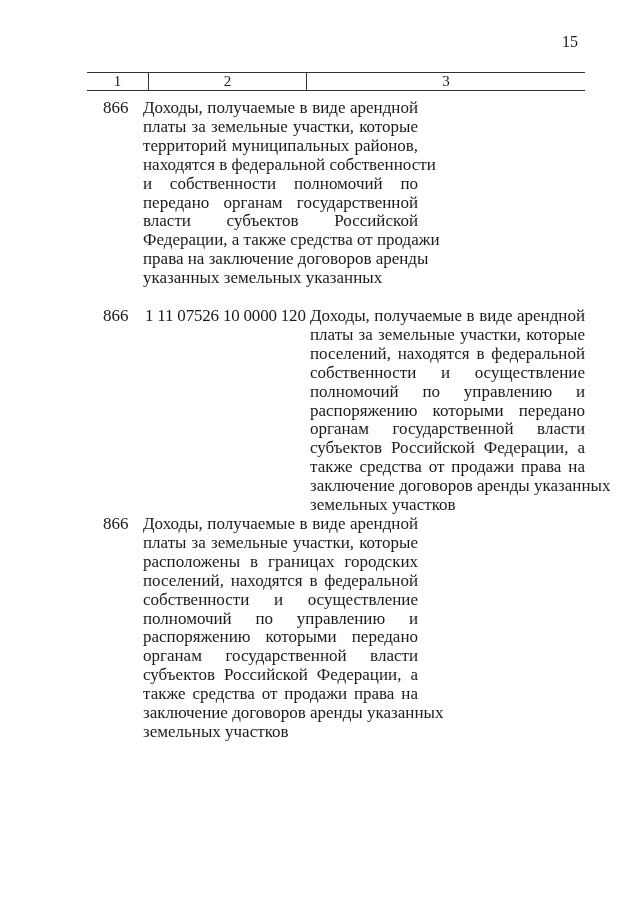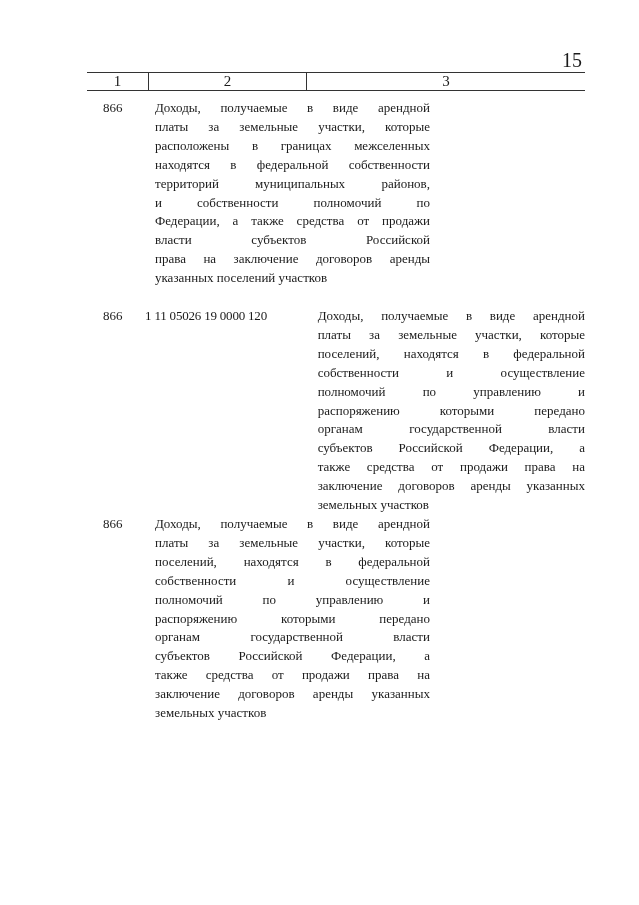--- a/index.html
+++ b/index.html
@@ -1,81 +1,82 @@
 <!DOCTYPE html>
 <html><head>
 <meta charset="utf-8">
 <style>
   html, body { margin: 0; padding: 0; background: #ffffff; }
   body { width: 639px; height: 905px; position: relative; overflow: hidden;
          font-family: "Liberation Serif", "DejaVu Serif", serif; color: #1a1a1a; }
-  .page-number { position: absolute; top: 33px; left: 562px; font-size: 20px; margin-top: 16px; }
+  .page-number { position: absolute; top: 33px; left: 562px; font-size: 16px; }
   .hdr { position: absolute; top: 72px; left: 87px; width: 498px; height: 17px;
          border-top: 1.2px solid #333; border-bottom: 1.2px solid #333; display: flex; }
   .hdr .hc { font-size: 15px; line-height: 17px; text-align: center; }
   .hdr .c1 { width: 61px; border-right: 1px solid #333; }
   .hdr .c2 { width: 157px; border-right: 1px solid #333; }
   .hdr .c3 { flex: 1; }
-  .row { position: absolute; left: 87px; width: 498px; display: flex; font-size: 13px; line-height: 18.9px; }
+  .row { position: absolute; left: 87px; width: 498px; display: flex; font-size: 17px; line-height: 18.9px; }
   .row .r1 { width: 50px; padding-left: 16px; box-sizing: border-box; }
   .row .r2 { width: 168px; padding-left: 9px; box-sizing: border-box; white-space: nowrap; letter-spacing: -0.2px; }
-  .row .r3 { width: 275px; margin-left: 18px; text-align: justify; text-align-last: left; }
+  .row .r3 { width: 275px; margin-left: 6px; text-align: justify; text-align-last: left; }
   .row .r3 span { display: block; text-align: justify; text-align-last: justify; white-space: nowrap; }
   .row .r3 span.last { text-align-last: left; }
 </style>
 </head>
 <body>
 
 <div class="page-number">15</div>
 
 <div class="hdr">
   <div class="hc c1">1</div>
   <div class="hc c2">2</div>
   <div class="hc c3">3</div>
 </div>
 
 <div class="row" style="top:99px;">
   <div class="r1">866</div>
   <div class="r3">
     <span>Доходы, получаемые в виде арендной</span>
     <span>платы за земельные участки, которые</span>
-    <span>расположены в границах межселенных</span>
+    <span>территорий муниципальных районов,</span>
     <span>находятся в федеральной собственности</span>
-    <span>территорий муниципальных районов,</span>
     <span>и собственности полномочий по</span>
+    <span>передано органам государственной</span>
+    <span>власти субъектов Российской</span>
     <span>Федерации, а также средства от продажи</span>
-    <span>власти субъектов Российской</span>
     <span>права на заключение договоров аренды</span>
-    <span class="last">указанных поселений участков</span>
+    <span class="last">указанных земельных указанных</span>
   </div>
 </div>
 
 <div class="row" style="top:307px;">
   <div class="r1">866</div>
-  <div class="r2">1 11 05026 19 0000 120</div>
+  <div class="r2">1 11 07526 10 0000 120</div>
   <div class="r3">
     <span>Доходы, получаемые в виде арендной</span>
     <span>платы за земельные участки, которые</span>
     <span>поселений, находятся в федеральной</span>
     <span>собственности и осуществление</span>
     <span>полномочий по управлению и</span>
     <span>распоряжению которыми передано</span>
     <span>органам государственной власти</span>
     <span>субъектов Российской Федерации, а</span>
     <span>также средства от продажи права на</span>
     <span>заключение договоров аренды указанных</span>
     <span class="last">земельных участков</span>
   </div>
 </div>
 
 <div class="row" style="top:515px;">
   <div class="r1">866</div>
   <div class="r3">
     <span>Доходы, получаемые в виде арендной</span>
     <span>платы за земельные участки, которые</span>
+    <span>расположены в границах городских</span>
     <span>поселений, находятся в федеральной</span>
     <span>собственности и осуществление</span>
     <span>полномочий по управлению и</span>
     <span>распоряжению которыми передано</span>
     <span>органам государственной власти</span>
     <span>субъектов Российской Федерации, а</span>
     <span>также средства от продажи права на</span>
     <span>заключение договоров аренды указанных</span>
     <span class="last">земельных участков</span>
   </div>

